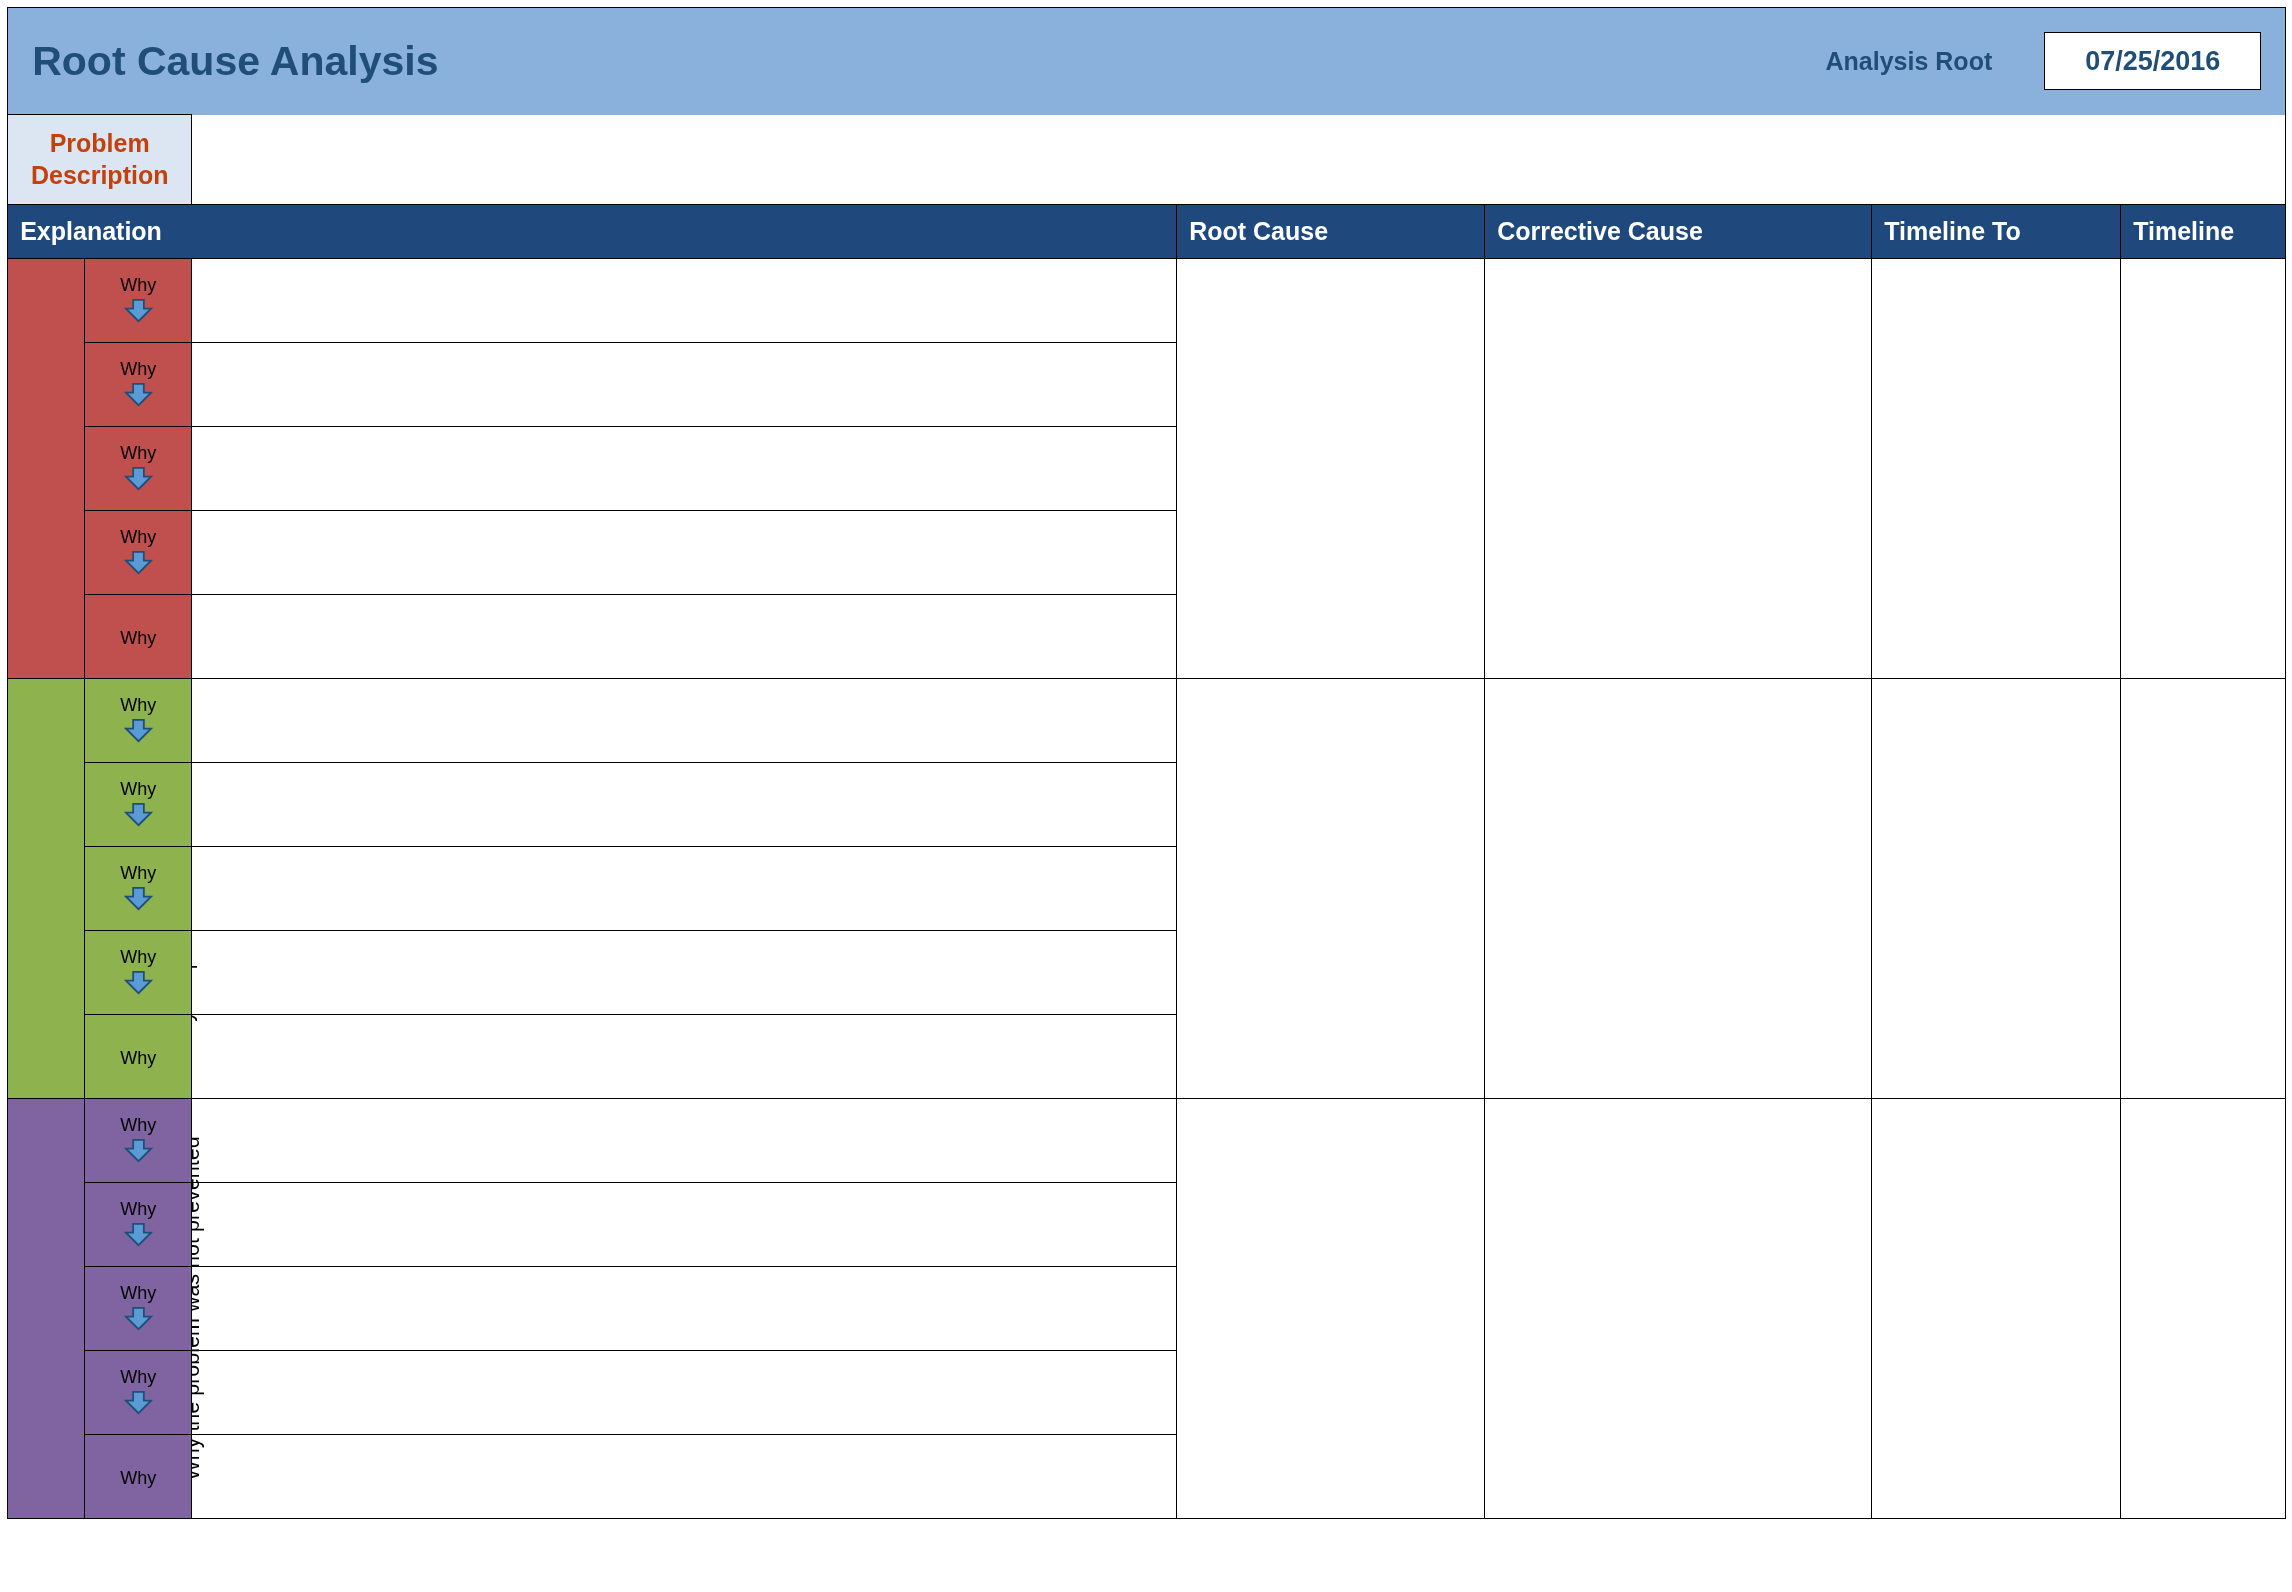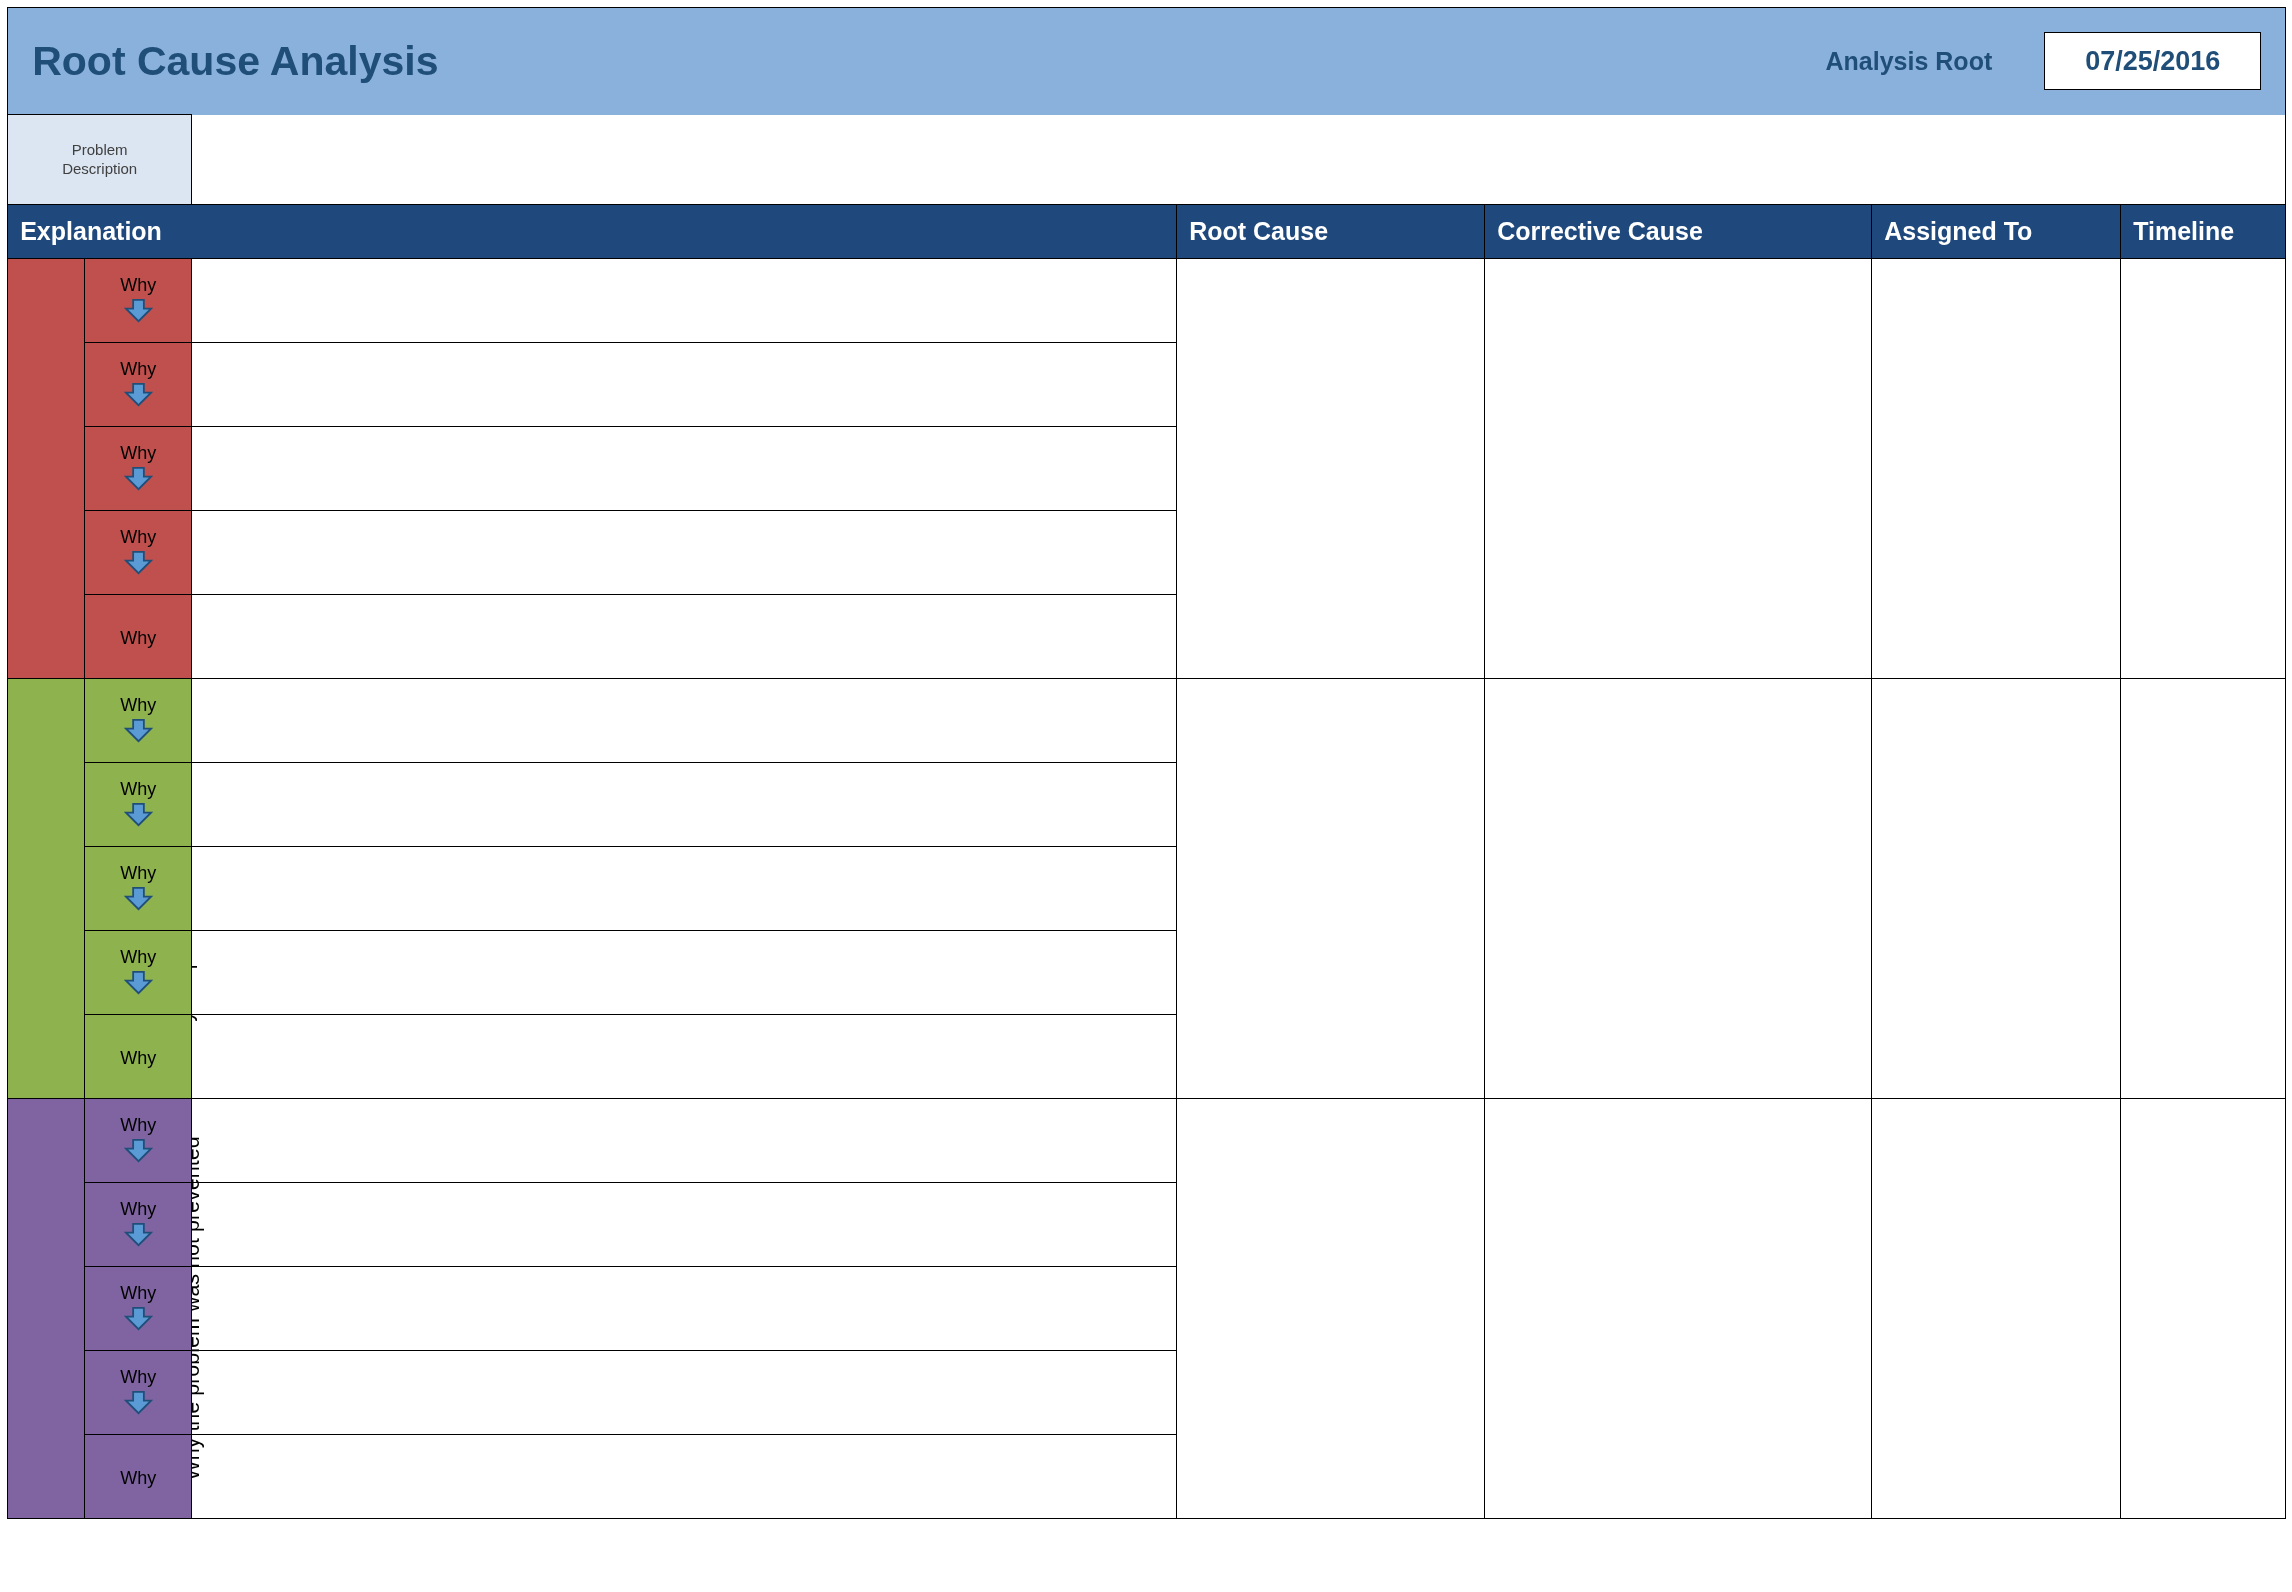--- a/index.html
+++ b/index.html
@@ -50,23 +50,23 @@
     border: 1.8px solid #000;
     color: #1F4E79;
     font-size: 27px;
     font-weight: bold;
     padding: 12.5px 27px;
     min-width: 161px;
     text-align: center;
   }
   .pdesc-label {
     background: #DCE6F2;
-    color: #404040;
-    font-size: 15px;
-    font-weight: normal;
+    color: #c2410c;
+    font-size: 25px;
+    font-weight: bold;
     text-align: center;
     line-height: 1.25;
     border: 1.8px solid #000;
   }
   .pdesc-field {
     background: #fff;
     border-left: 1.8px solid #000;
     border-right: 1.8px solid #000;
     border-bottom: 1.8px solid #000;
     height: 90px;
@@ -176,21 +176,21 @@
       <span style="white-space:pre-line; display:inline-block;">Problem
 Description</span>
     </td>
     <td class="pdesc-field" colspan="5"></td>
   </tr>
 
   <tr>
     <th class="colhdr first" colspan="3">Explanation</th>
     <th class="colhdr">Root Cause</th>
     <th class="colhdr">Corrective Cause</th>
-    <th class="colhdr">Assigned To</th>
+    <th class="colhdr">Timeline To</th>
     <th class="colhdr">Timeline</th>
   </tr>
 
   <tr>
     <td class="section-strip strip-red" rowspan="5">
       <span>Why the problem occurred</span>
     </td>
     <td class="why-cell why-red" style="height:84px;">
       <span class="why-label-text">Why</span>
       <svg class="down-arrow" viewBox="0 0 32 28">

